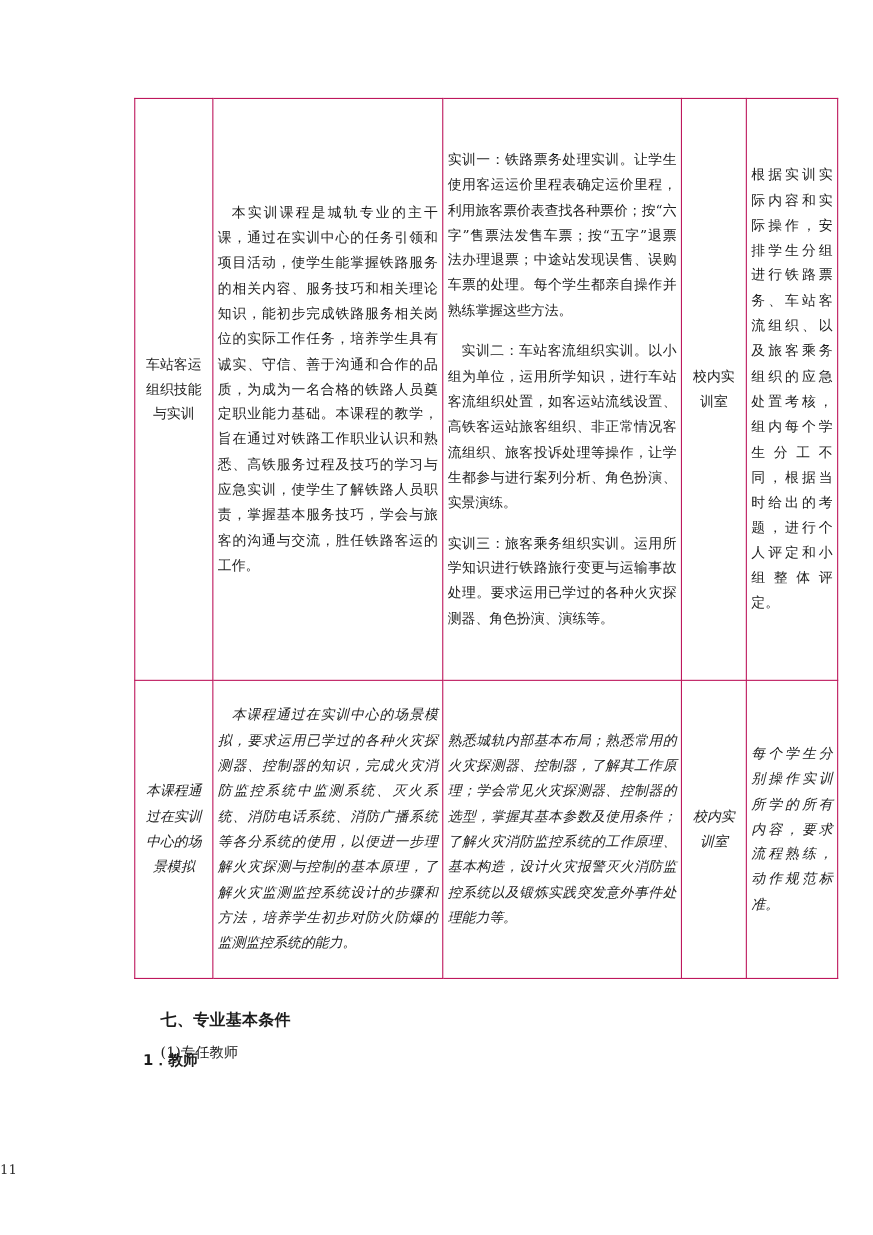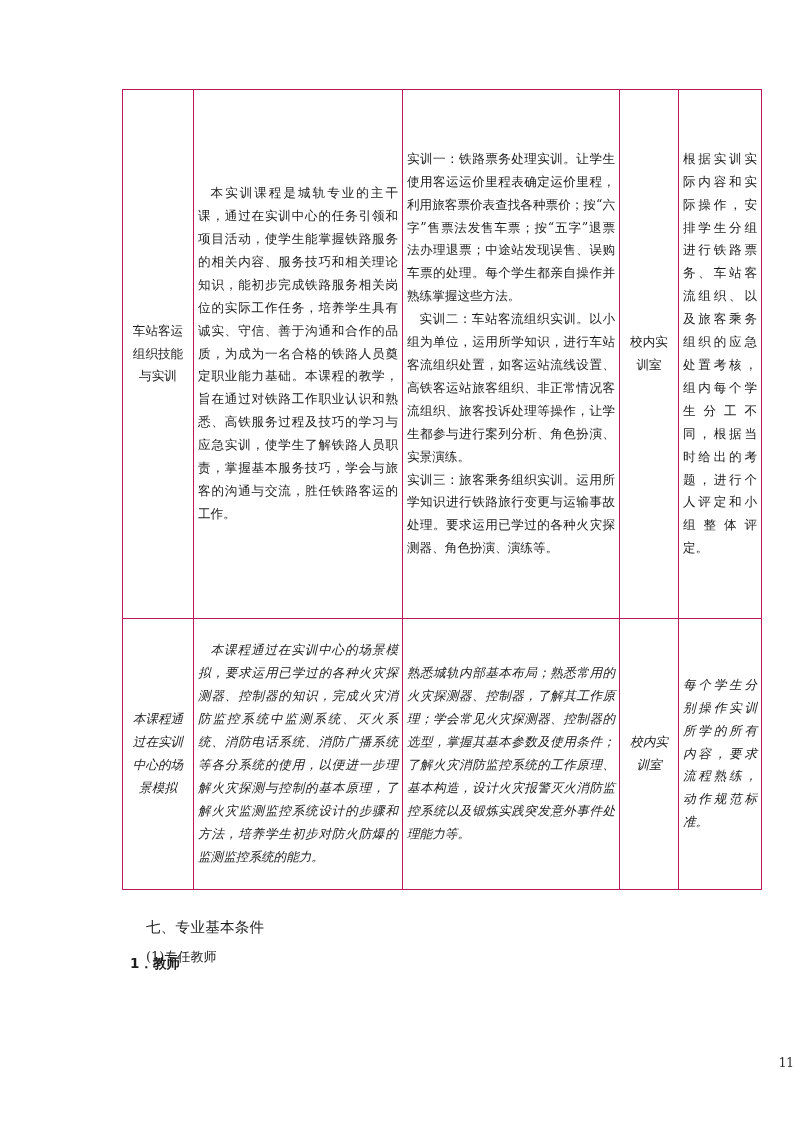--- a/index.html
+++ b/index.html
@@ -43,36 +43,36 @@
   .col-desc   { width: 200px; text-align: justify; text-align-last: left; }
   .col-content{ width: 208px; text-align: justify; text-align-last: left; }
   .col-place  { width: 50px;  text-align: center; }
   .col-assess { width: 74px;  text-align: justify; text-align-last: left;}
 
   .cell-pad-desc { padding-left: 6px; padding-right: 4px; }
   .cell-pad-content { padding-left: 6px; padding-right: 4px; }
   .cell-pad-assess { padding-left: 5px; padding-right: 3px; }
 
   .para { margin: 0; }
-  .para + .para { margin-top: 0; }
+  .para + .para { margin-top: 14px; }
   .indent { text-indent: 1em; }
 
   .row1 td { height: 520px; }
   .row2 td { height: 262px; font-style: italic; }
 
   
   .section {
     position: absolute;
     left: 122px;
     width: 600px;
   }
   .heading-7 {
     top: 918px;
     font-family: "DejaVu Sans", "Liberation Sans", sans-serif;
-    font-weight: normal;
+    font-weight: bold;
     font-size: 14.5px;
     letter-spacing: 0.3px;
     padding-left: 24px;
   }
   .heading-1 {
     top: 955px;
     font-family: "DejaVu Sans", "Liberation Sans", sans-serif;
     font-weight: bold;
     font-size: 13.5px;
     padding-left: 8px;
@@ -82,21 +82,21 @@
     font-size: 13px;
     padding-left: 24px;
   }
 
   
   .page-number {
     position: absolute;
     left: 0;
     top: 1056px;
     width: 794px;
-    text-align: right;
+    text-align: left;
     font-size: 12px;
     color: #2a2a2a;
     font-family: "DejaVu Serif", "Liberation Serif", serif;
   }
 </style>
 </head>
 <body>
 
 <div class="page">
 

